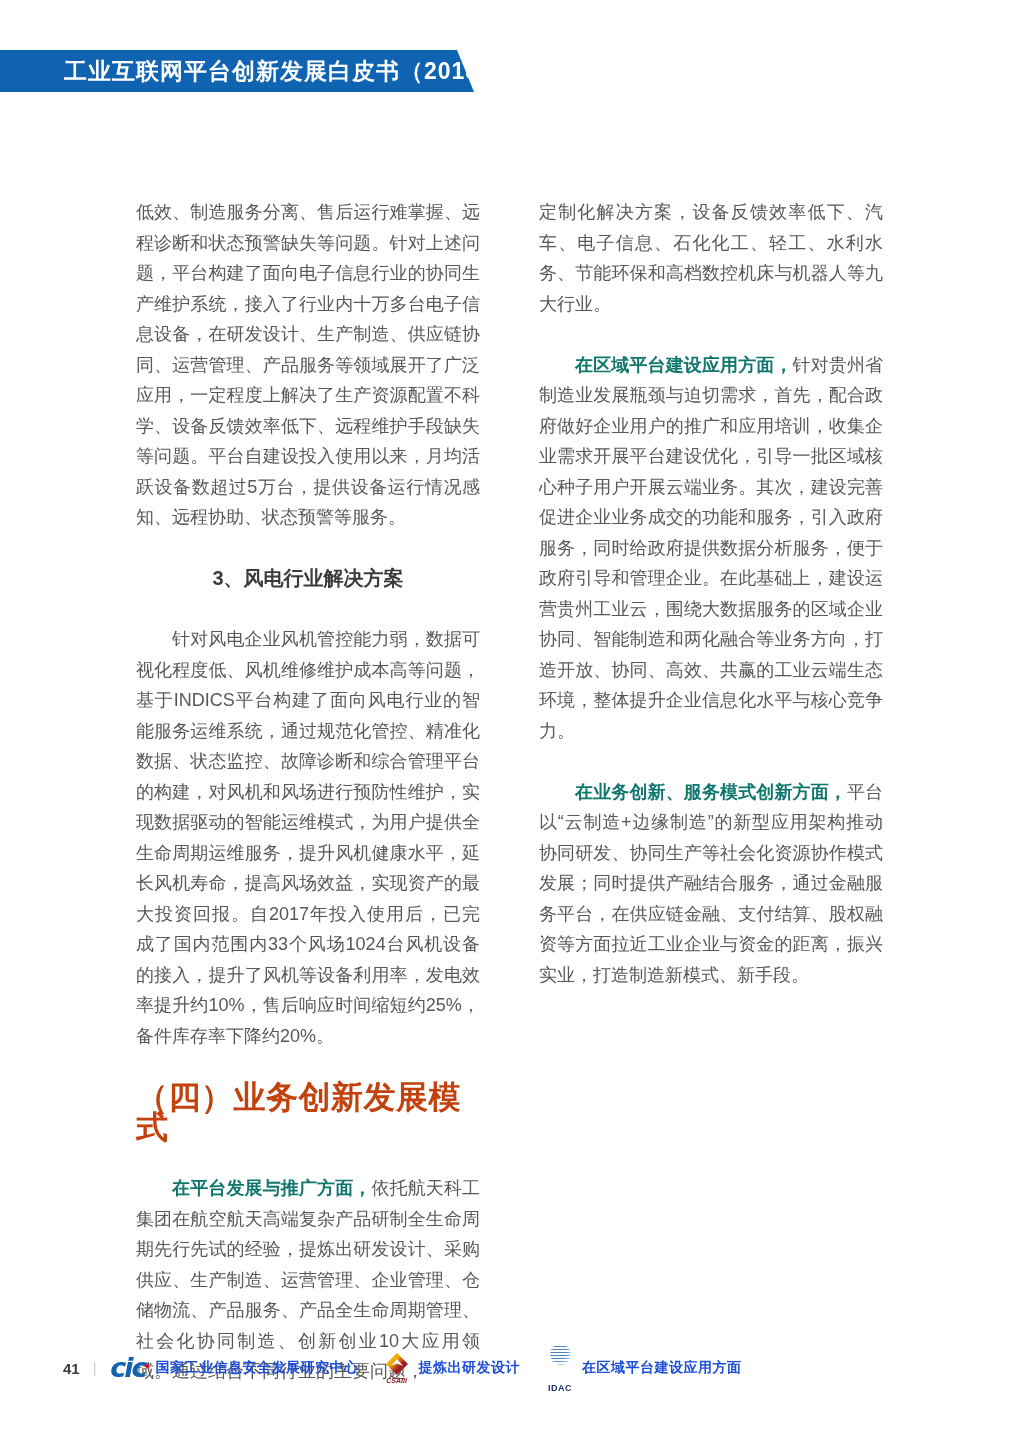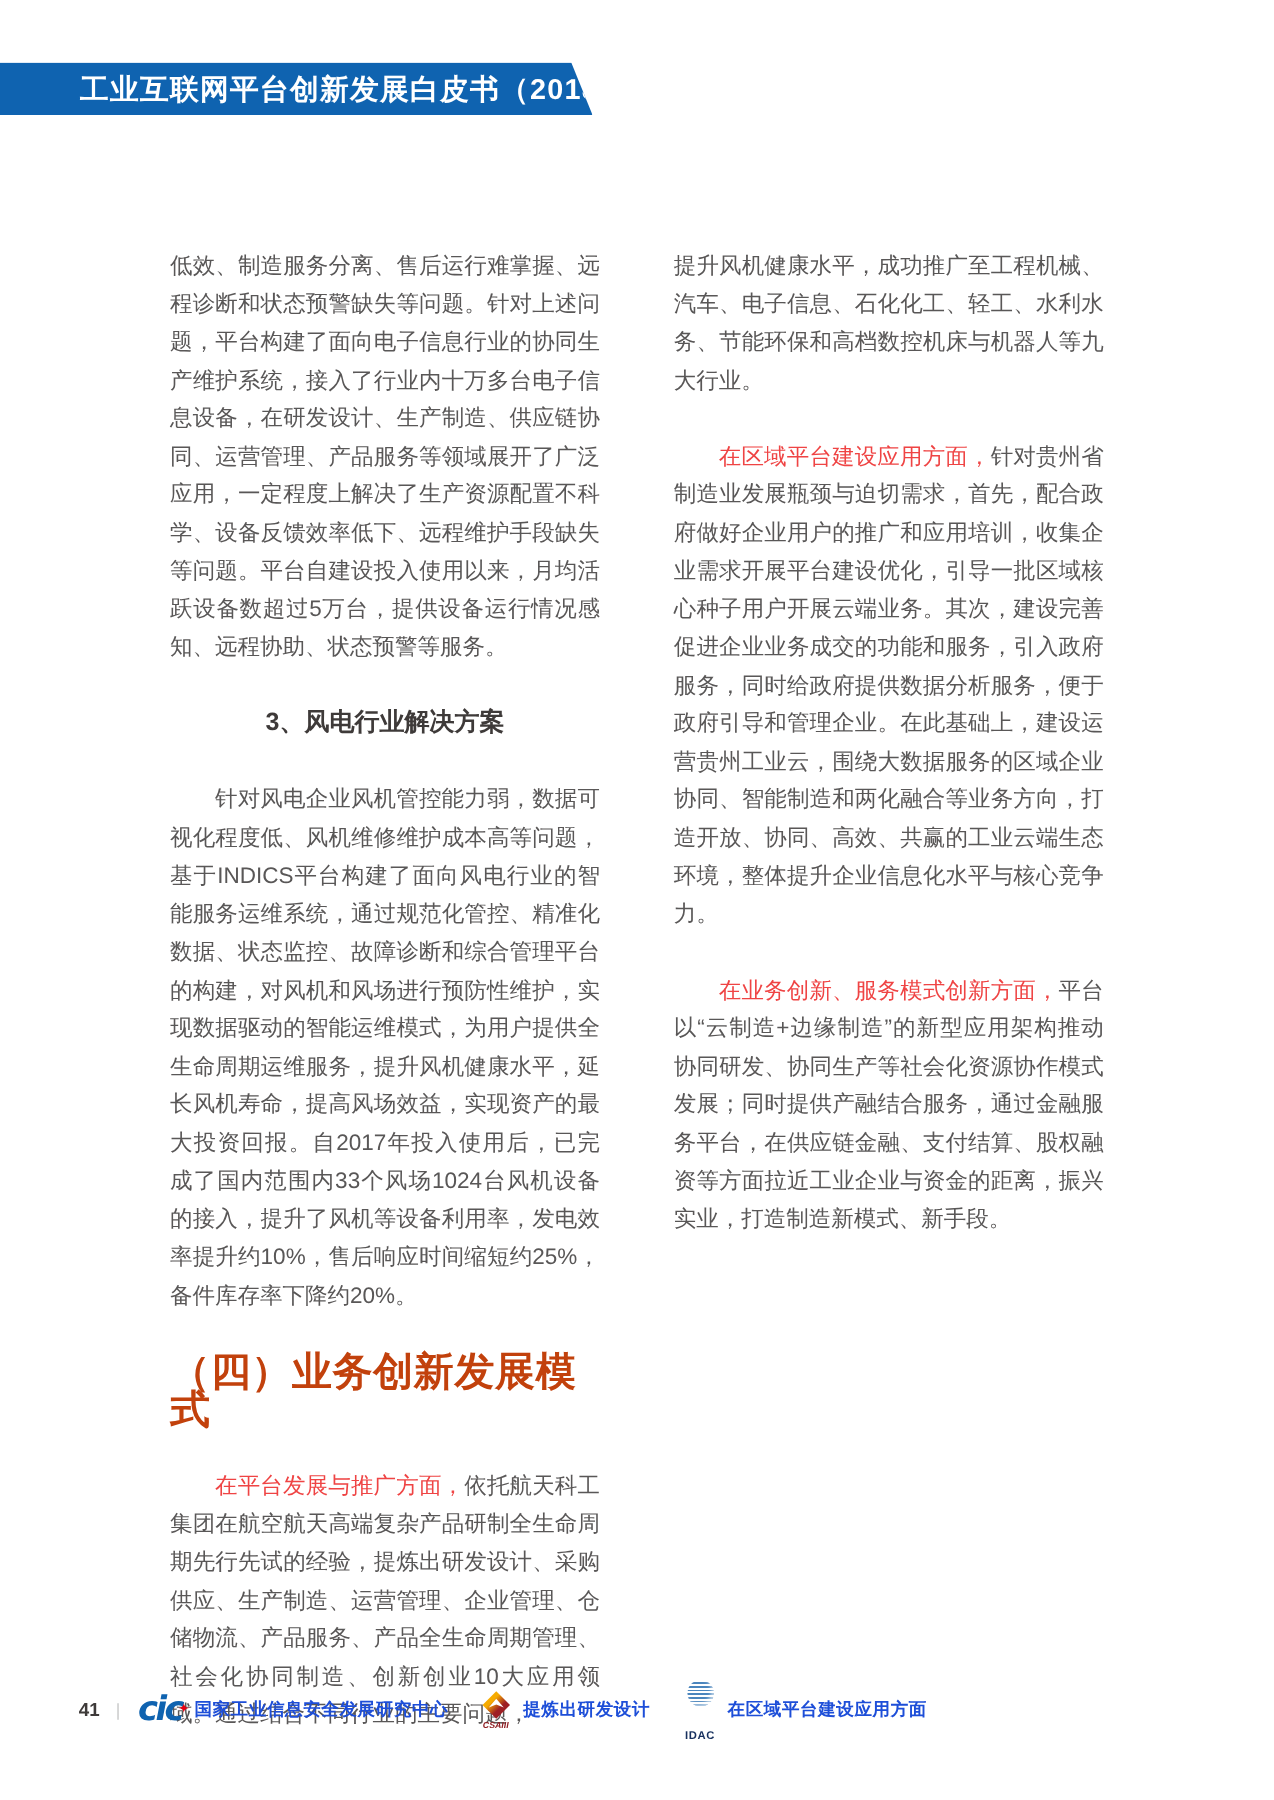--- a/index.html
+++ b/index.html
@@ -33,21 +33,21 @@
     color: #595757;
     text-align: justify;
   }
   .col-left  { left: 119px; }
   .col-right { left: 522px; }
 
   .col p { margin: 17px; }
   .col p.indent { text-indent: 2em; }
   .col p + p { margin-top: 30.5px; }
 
-  .lead-bold { font-weight: 400; color: #ef4444; }
+  .lead-bold { font-weight: 700; color: #0f766e; }
 
   .sub-heading {
     margin-top: 32px; margin-bottom: 30px;
     font-size: 20px; font-weight: 700;
     color: #3e3a39;
     text-align: center;
   }
   .blue-heading {
     margin-top: 45px; margin-bottom: 27px;
     font-size: 32px; font-weight: 700;
@@ -110,21 +110,21 @@
 
   <div class="col col-left">
     <p>低效、制造服务分离、售后运行难掌握、远程诊断和状态预警缺失等问题。针对上述问题，平台构建了面向电子信息行业的协同生产维护系统，接入了行业内十万多台电子信息设备，在研发设计、生产制造、供应链协同、运营管理、产品服务等领域展开了广泛应用，一定程度上解决了生产资源配置不科学、设备反馈效率低下、远程维护手段缺失等问题。平台自建设投入使用以来，月均活跃设备数超过5万台，提供设备运行情况感知、远程协助、状态预警等服务。</p>
     <p class="sub-heading">3、风电行业解决方案</p>
     <p class="indent">针对风电企业风机管控能力弱，数据可视化程度低、风机维修维护成本高等问题，基于INDICS平台构建了面向风电行业的智能服务运维系统，通过规范化管控、精准化数据、状态监控、故障诊断和综合管理平台的构建，对风机和风场进行预防性维护，实现数据驱动的智能运维模式，为用户提供全生命周期运维服务，提升风机健康水平，延长风机寿命，提高风场效益，实现资产的最大投资回报。自2017年投入使用后，已完成了国内范围内33个风场1024台风机设备的接入，提升了风机等设备利用率，发电效率提升约10%，售后响应时间缩短约25%，备件库存率下降约20%。</p>
     <p class="blue-heading">（四）业务创新发展模式</p>
     <p class="indent"><span class="lead-bold">在平台发展与推广方面，</span><span>依托航天科工集团在航空航天高端复杂产品研制全生命周期先行先试的经验，提炼出研发设计、采购供应、生产制造、运营管理、企业管理、仓储物流、产品服务、产品全生命周期管理、社会化协同制造、创新创业10大应用领域。通过结合不同行业的主要问题，</span></p>
   </div>
 
   <div class="col col-right">
-    <p>提升风机健康水平，成功推广至工程机械、汽车、电子信息、石化化工、轻工、水利水务、节能环保和高档数控机床与机器人等九大行业。</p>
+    <p>定制化解决方案，设备反馈效率低下、汽车、电子信息、石化化工、轻工、水利水务、节能环保和高档数控机床与机器人等九大行业。</p>
     <p class="indent"><span class="lead-bold">在区域平台建设应用方面，</span><span>针对贵州省制造业发展瓶颈与迫切需求，首先，配合政府做好企业用户的推广和应用培训，收集企业需求开展平台建设优化，引导一批区域核心种子用户开展云端业务。其次，建设完善促进企业业务成交的功能和服务，引入政府服务，同时给政府提供数据分析服务，便于政府引导和管理企业。在此基础上，建设运营贵州工业云，围绕大数据服务的区域企业协同、智能制造和两化融合等业务方向，打造开放、协同、高效、共赢的工业云端生态环境，整体提升企业信息化水平与核心竞争力。</span></p>
     <p class="indent"><span class="lead-bold">在业务创新、服务模式创新方面，</span><span>平台以“云制造+边缘制造”的新型应用架构推动协同研发、协同生产等社会化资源协作模式发展；同时提供产融结合服务，通过金融服务平台，在供应链金融、支付结算、股权融资等方面拉近工业企业与资金的距离，振兴实业，打造制造新模式、新手段。</span></p>
   </div>
 
   <div class="footer">
     <span class="page-num">41</span>
     <span class="footer-sep">|</span>
     <span class="cic-logo">
       <span>cic</span>
       <span class="cic-star">✦</span>

